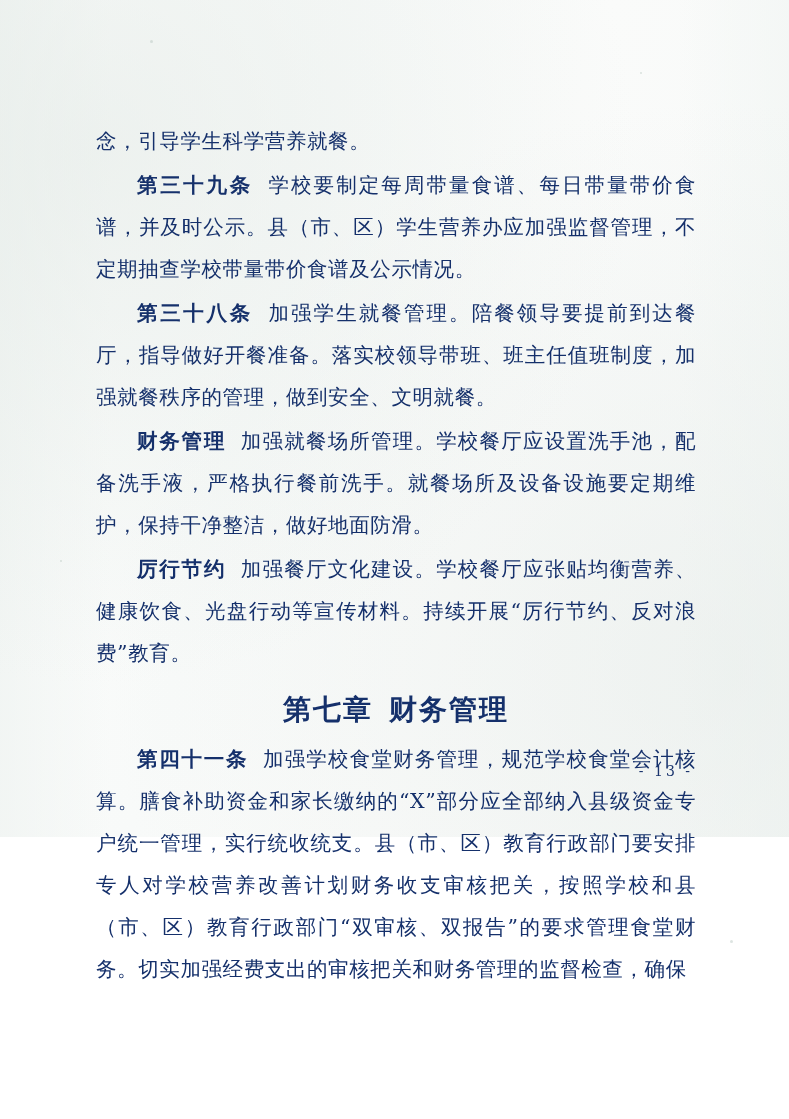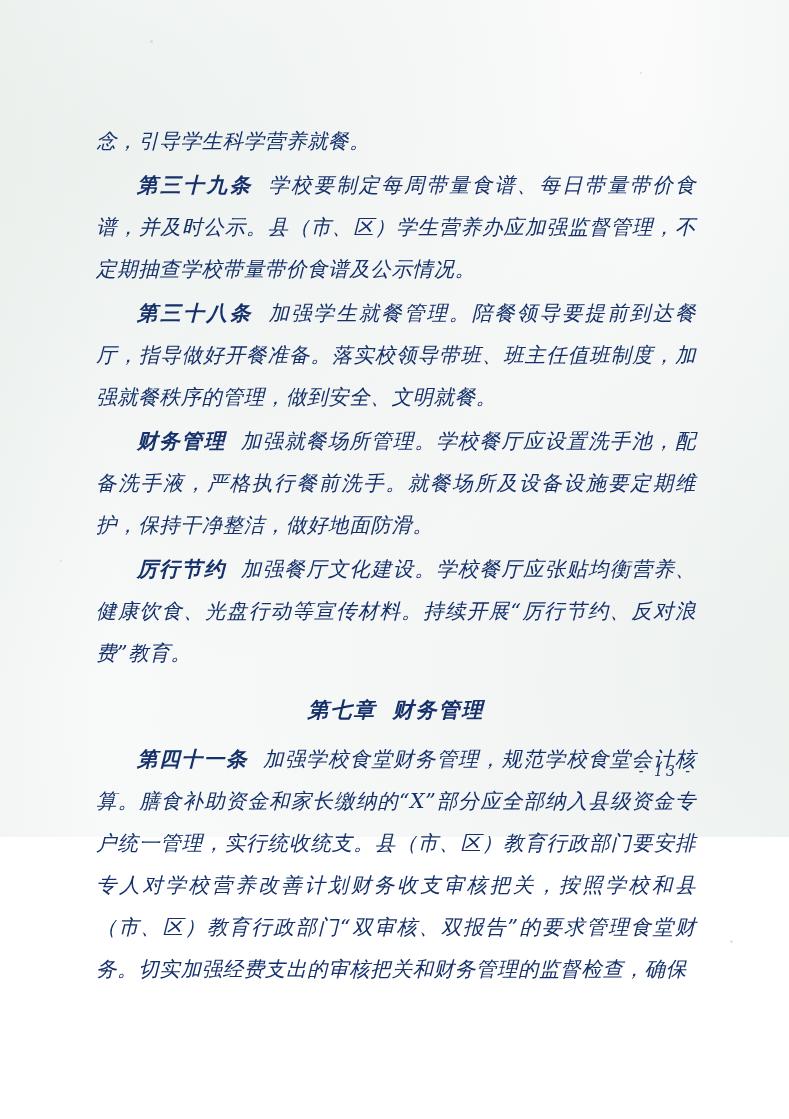--- a/index.html
+++ b/index.html
@@ -12,21 +12,20 @@
     background: #ffffff;
     font-family: "DejaVu Serif", "Liberation Serif", serif;
     overflow: hidden;
   }
   .page {
     position: relative;
     width: 789px;
     height: 837px;
     background: linear-gradient(105deg, #fbfcfb 0%, #f8faf9 35%, #fafbfa 60%, #f7f9f8 100%);
     box-sizing: border-box;
-    font-style: italic;
   }
   
   .page::before {
     content: "";
     position: absolute;
     inset: 0;
     background:
       radial-gradient(ellipse at 12% 18%, rgba(226,233,229,0.55) 0%, rgba(255,255,255,0) 55%),
       radial-gradient(ellipse at 92% 80%, rgba(228,234,231,0.5) 0%, rgba(255,255,255,0) 60%),
       linear-gradient(to right, rgba(240,244,242,0.8) 0%, rgba(255,255,255,0) 14%, rgba(255,255,255,0) 86%, rgba(242,246,244,0.7) 100%);
@@ -53,21 +52,21 @@
   }
   .article-no {
     font-weight: bold;
     letter-spacing: 1.2px;
   }
   .gap {
     display: inline-block;
     width: 14px;
   }
   .chapter {
-    font-size: 21px;
+    font-size: 28px;
     line-height: 44px;
     color: #15306b;
     text-align: center;
     font-weight: bold;
     letter-spacing: 2px;
     margin: 14px 0 6px 0;
     font-family: "DejaVu Sans", "Liberation Sans", sans-serif;
   }
   .chapter .chapter-gap {
     display: inline-block;

